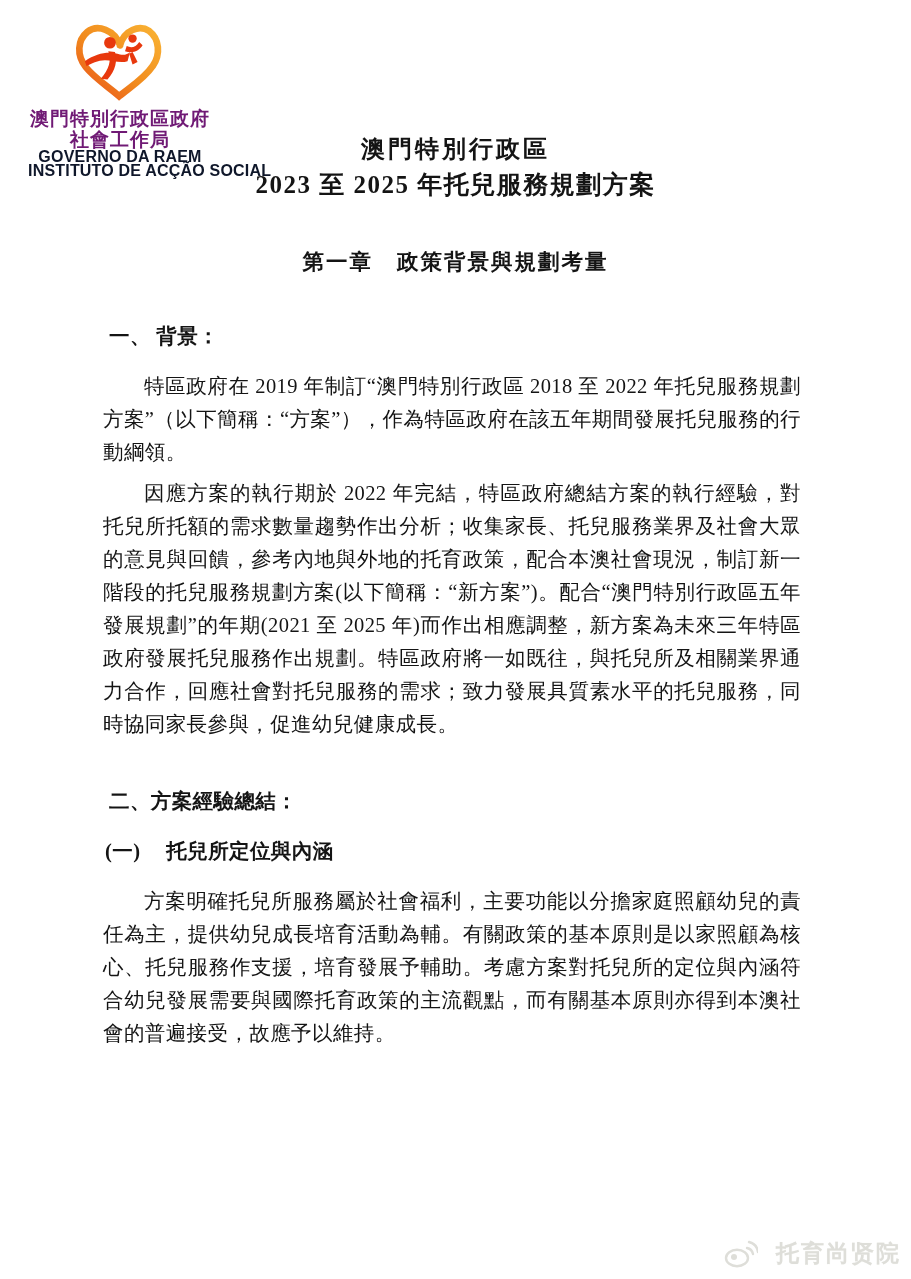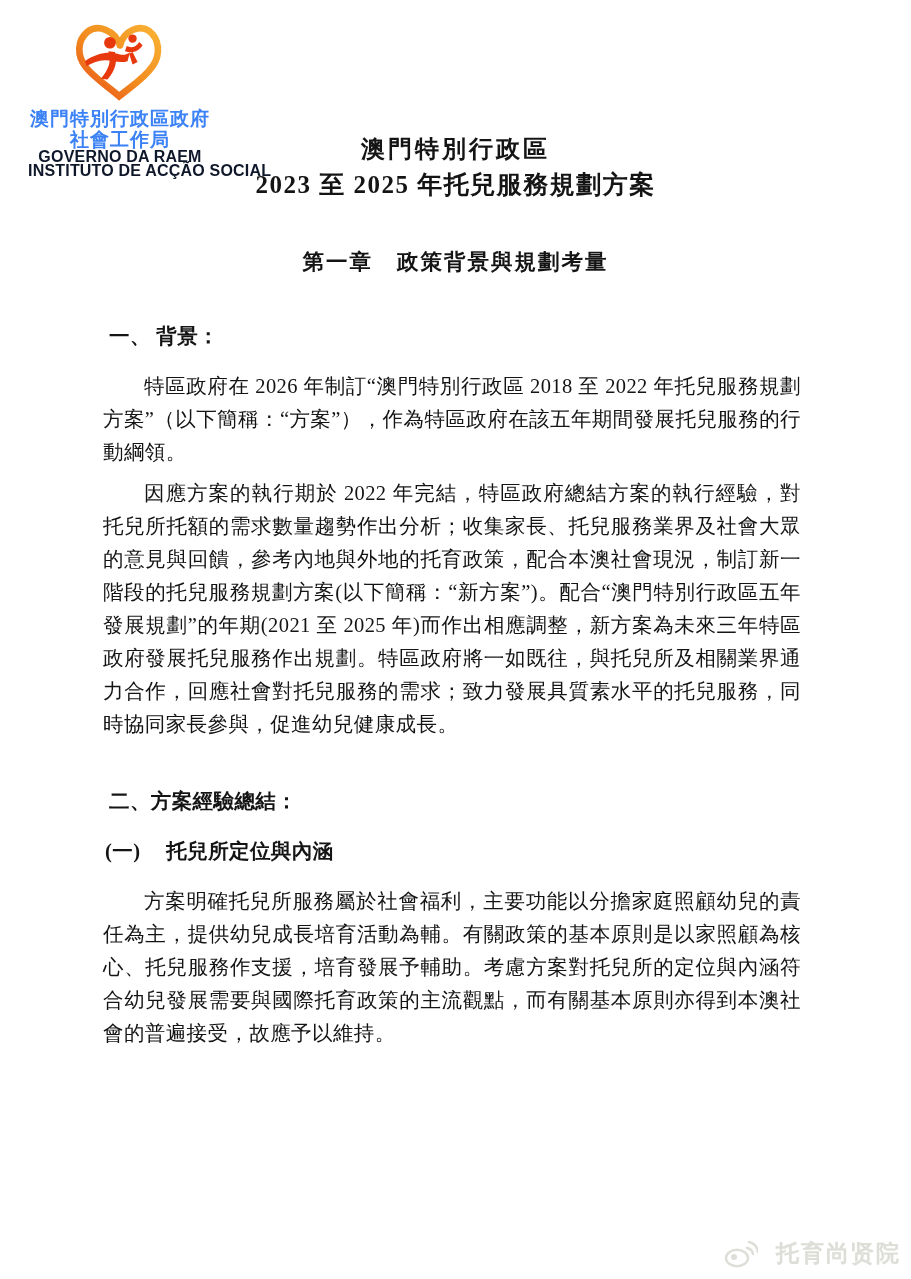--- a/index.html
+++ b/index.html
@@ -7,21 +7,21 @@
     position:relative; width:911px; height:1279px; background:#ffffff;
     overflow:hidden; color:#141414;
     font-family:"Liberation Serif","DejaVu Serif",serif;
   }
 
   
   .logo-block { position:absolute; top:20px; left:28px; width:184px; text-align:center; }
   .logo-heart { width:92px; height:84px; display:block; margin:0 auto 4px auto; }
   .org-zh {
     font-family:"Liberation Sans","DejaVu Sans",sans-serif; font-weight:bold;
-    font-size:19px; line-height:21px; color:#3b82f6; letter-spacing:1px; white-space:nowrap;
+    font-size:19px; line-height:21px; color:#701a75; letter-spacing:1px; white-space:nowrap;
   }
   .org-pt {
     font-family:"Liberation Sans","DejaVu Sans",sans-serif; font-weight:bold;
     font-size:16px; line-height:13.5px; color:#0f172a; letter-spacing:0.2px; white-space:nowrap;
   }
 
   
   .doc-title { position:absolute; top:132px; left:0; right:0; text-align:center; font-weight:bold; }
   .doc-title .t1 { font-size:24px; line-height:35px; letter-spacing:3px; }
   .doc-title .t2 { font-size:25px; line-height:36px; letter-spacing:1.5px; }
@@ -89,21 +89,21 @@
     <div class="t2">2023 至 2025 年托兒服務規劃方案</div>
   </div>
 
   <div class="chapter">
     <span>第一章</span><span class="gap"></span><span>政策背景與規劃考量</span>
   </div>
 
   <div class="content">
 
     <div class="sec-heading">一、 背景：</div>
-    <p class="body-para">特區政府在 2026 年制訂“澳門特別行政區 2018 至 2022 年托兒服務規劃方案”（以下簡稱：“方案”），作為特區政府在該五年期間發展托兒服務的行動綱領。</p>
+    <p class="body-para">特區政府在 2019 年制訂“澳門特別行政區 2018 至 2022 年托兒服務規劃方案”（以下簡稱：“方案”），作為特區政府在該五年期間發展托兒服務的行動綱領。</p>
     <p class="body-para">因應方案的執行期於 2022 年完結，特區政府總結方案的執行經驗，對托兒所托額的需求數量趨勢作出分析；收集家長、托兒服務業界及社會大眾的意見與回饋，參考內地與外地的托育政策，配合本澳社會現況，制訂新一階段的托兒服務規劃方案(以下簡稱：“新方案”)。配合“澳門特別行政區五年發展規劃”的年期(2021 至 2025 年)而作出相應調整，新方案為未來三年特區政府發展托兒服務作出規劃。特區政府將一如既往，與托兒所及相關業界通力合作，回應社會對托兒服務的需求；致力發展具質素水平的托兒服務，同時協同家長參與，促進幼兒健康成長。</p>
 
     <div class="sec-heading big-gap">二、方案經驗總結：</div>
 
     <div class="sub-heading">
       <span>(一)</span><span class="gap"></span><span>托兒所定位與內涵</span>
     </div>
     <p class="body-para">方案明確托兒所服務屬於社會福利，主要功能以分擔家庭照顧幼兒的責任為主，提供幼兒成長培育活動為輔。有關政策的基本原則是以家照顧為核心、托兒服務作支援，培育發展予輔助。考慮方案對托兒所的定位與內涵符合幼兒發展需要與國際托育政策的主流觀點，而有關基本原則亦得到本澳社會的普遍接受，故應予以維持。</p>
 
   </div>

